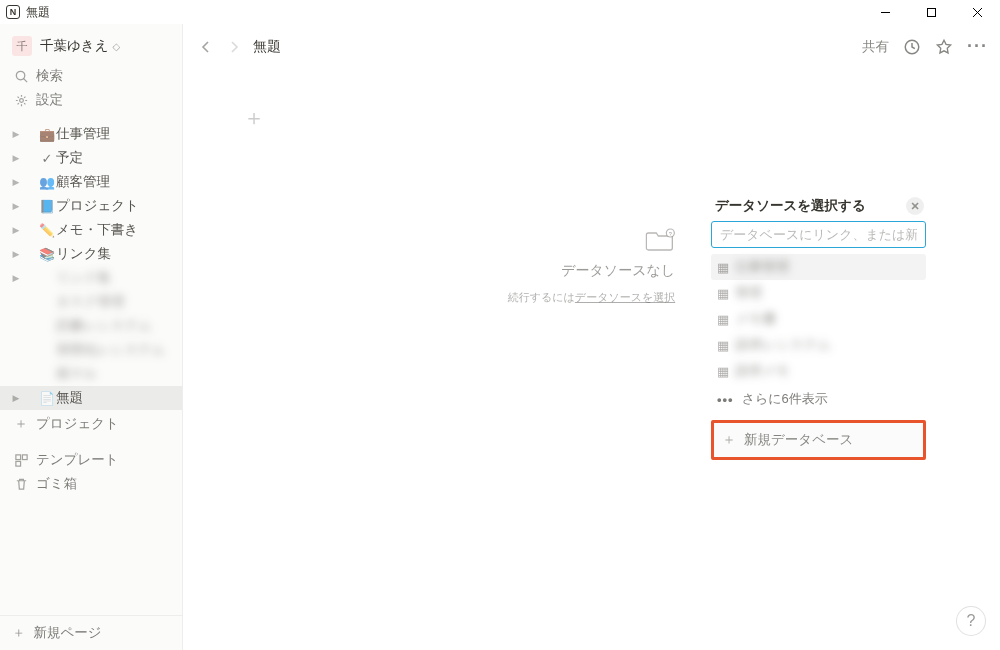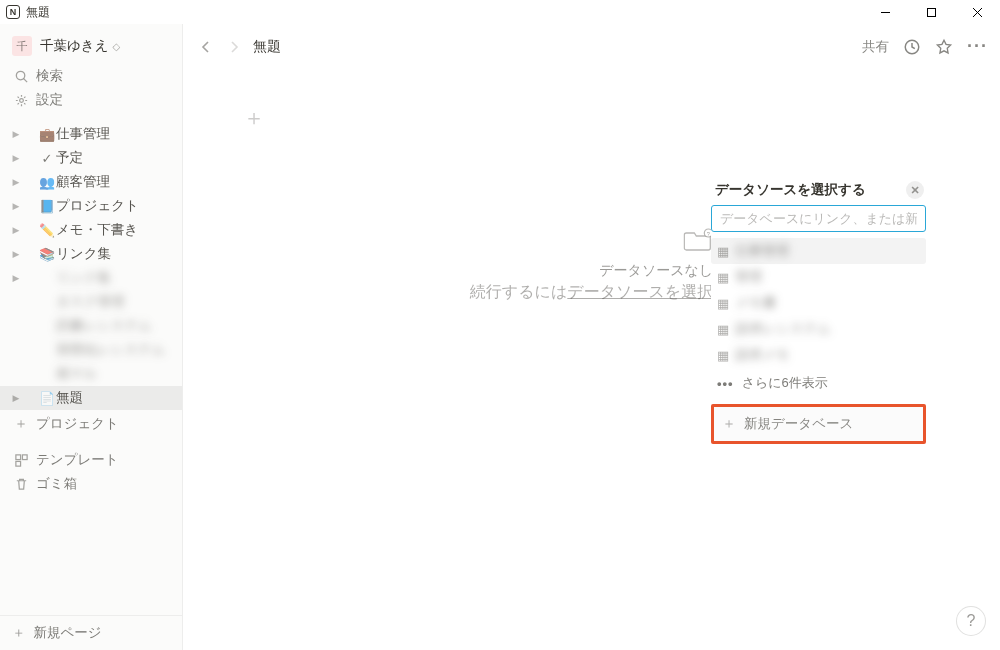--- a/index.html
+++ b/index.html
@@ -40,24 +40,24 @@
 .topbar .bc { font-size: 14px; color: #37352f; }
 .topbar .right { margin-left: auto; display:flex; align-items:center; gap: 14px; color: rgba(55,53,47,.6); }
 .topbar .right .share { font-size: 13.5px; cursor:pointer;text-align:center; }
 .topbar .right .ico { cursor:pointer; display:flex; }
 
 .editor { position: relative; padding: 0 48px; }
 .addbtn { color: rgba(55,53,47,.25); font-size: 22px; margin-top: 34px; margin-left: 12px; cursor:pointer; }
 .empty-state { position: absolute; left: 50%; top: 158px; transform: translateX(-50%); text-align: right; color: rgba(55,53,47,.4); }
 .empty-state .folder { margin: 0 auto 8px; width: 30px; height: 24px; }
 .empty-state .t1 { font-size: 14px; color: rgba(55,53,47,.5); }
-.empty-state .t2 { font-size: 16px; margin-top: 2px; }
+.empty-state .t2 { font-size: 11px; margin-top: 10px; }
 .empty-state .t2 .link { text-decoration: underline; cursor:pointer; }
 
-.popup { position: absolute; top: 112px; right: 74px; width: 215px; background: #fff; border-radius: 4px; }
+.popup { position: absolute; top: 128px; right: 74px; width: 215px; background: #fff; border-radius: 4px; }
 .popup .hdr { display:flex; align-items:center; padding: 0 2px 6px 4px; font-size: 13.5px; font-weight: 600; color: #37352f; }
 .popup .hdr .close { margin-left: auto; width: 18px; height: 18px; border-radius: 50%; background: rgba(55,53,47,.08); display:flex; align-items:center; justify-content:center; font-size:11px; color: rgba(55,53,47,.5); cursor:pointer; }
 .popup .search { width: 100%; border: 1px solid #2aa7d7; border-radius: 3px; padding: 5px 8px; font-size: 13px; outline: none; margin-bottom: 6px; }
 .popup .search::placeholder { color: rgba(55,53,47,.35); }
 .popup .suglist { }
 .popup .sug { display:flex; align-items:center; padding: 4px 6px; min-height: 26px; border-radius: 3px; }
 .popup .sug.first { background: rgba(55,53,47,.06); }
 .popup .sug .sico { width: 18px; font-size: 13px; color: rgba(55,53,47,.4); }
 .popup .sug .stxt { filter: blur(4px); font-size: 13.5px; color: rgba(55,53,47,.55); }
 .popup .more { display:flex; align-items:center; padding: 6px 6px; font-size: 13px; color: rgba(55,53,47,.65); cursor:pointer; }

